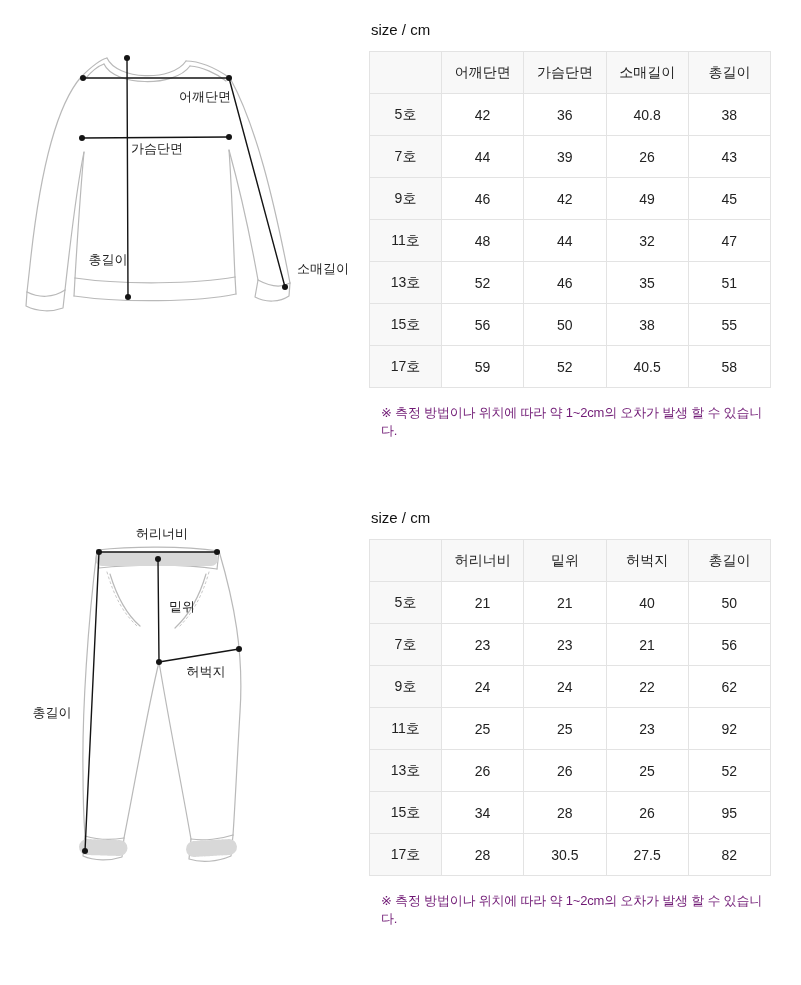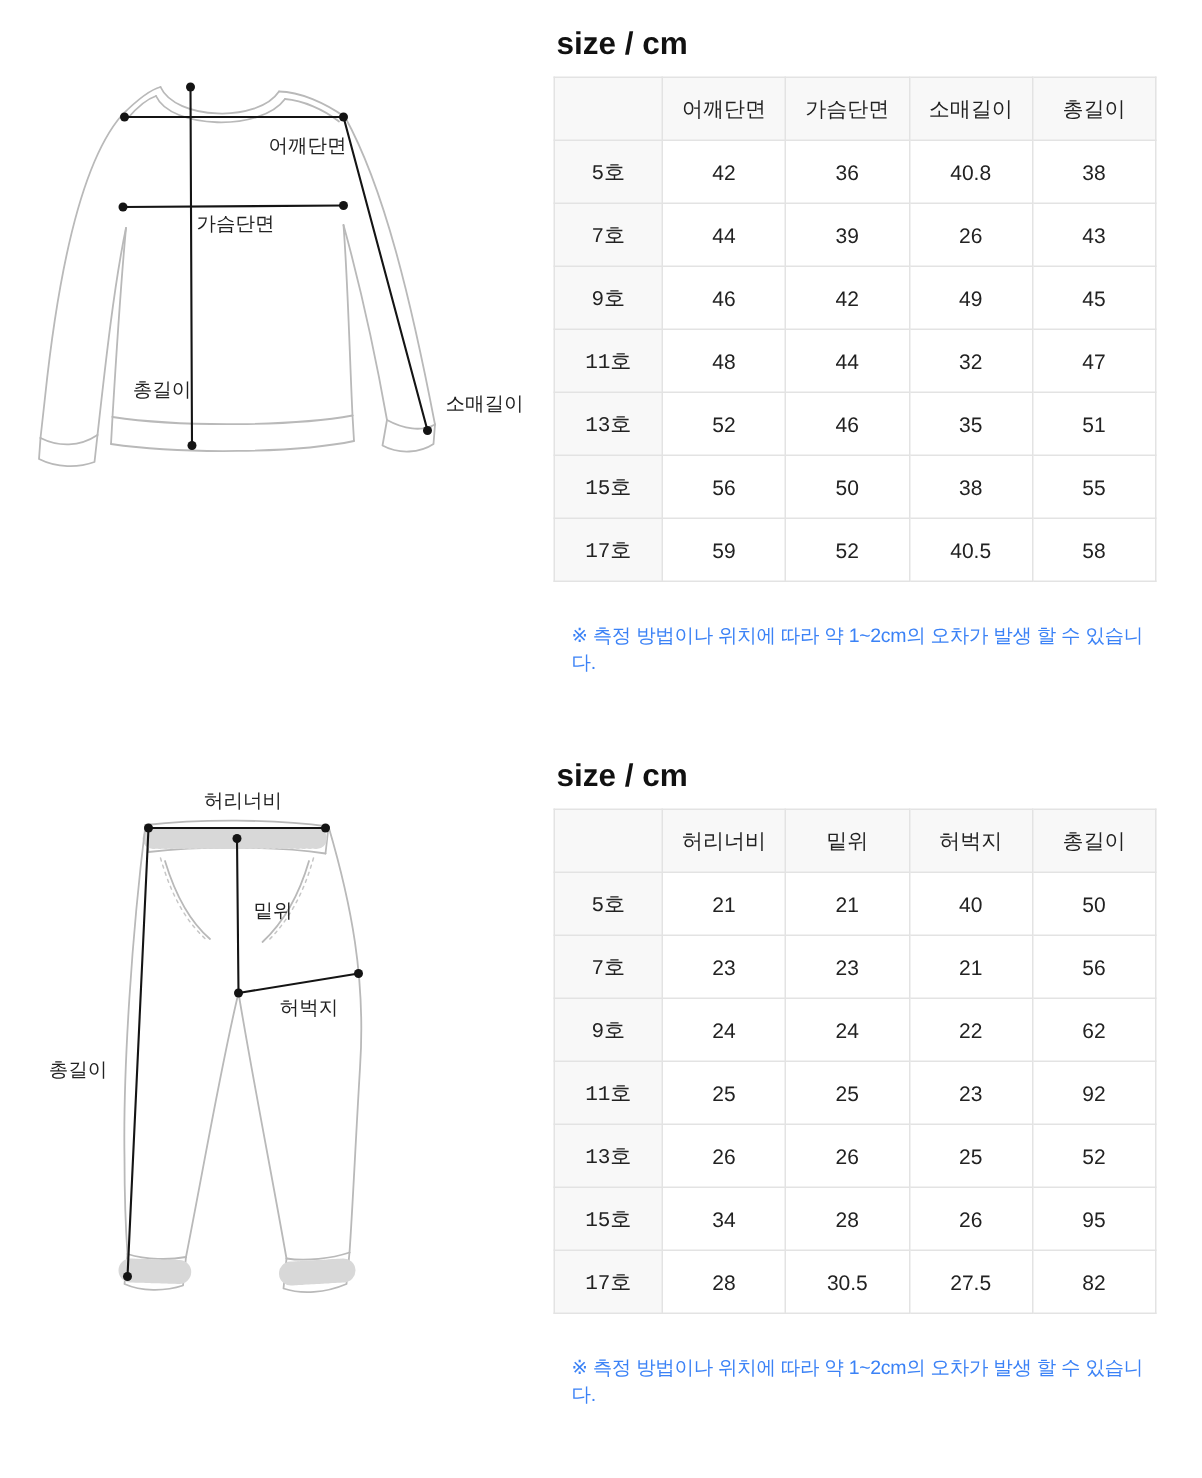--- a/index.html
+++ b/index.html
@@ -1,32 +1,32 @@
 <!DOCTYPE html>
 <html><head>
 <meta charset="utf-8">
 <style>
   html,body { margin:0; padding:0; background:#ffffff; }
   body { width:801px; height:985px; font-family:"Liberation Sans","DejaVu Sans",sans-serif; }
   .page { position:relative; width:801px; height:985px; background:#fff; overflow:hidden; }
 
   .diagram { position:absolute; }
   .size-block { position:absolute; width:404px; }
-  .size-title { font-size:21px; font-weight:700; color:#111; margin:0 0 12px 2px; line-height:19px; }
+  .size-title { font-size:15px; font-weight:400; color:#111; margin:0 0 12px 2px; line-height:19px; }
 
   table.size-table { border-collapse:collapse; width:402px; table-layout:fixed; font-size:14px; color:#222; }
   table.size-table th, table.size-table td {
     border:1px solid #e3e3e3; height:41px; text-align:center; vertical-align:middle;
     font-weight:400; padding:0; background:#fff;
   }
   table.size-table thead th { background:#f8f8f8; }
-  table.size-table tbody th { background:#f8f8f8;font-family:Liberation Mono, monospace; }
+  table.size-table tbody th { background:#f8f8f8; }
   col.c0 { width:72px; }
 
-  .note { font-size:13px; color:#3b82f6; margin-top:27px; padding-left:12px; letter-spacing:-0.2px; }
+  .note { font-size:13px; color:#701a75; margin-top:16px; padding-left:12px; letter-spacing:-0.2px; }
 
   .outline { stroke:#b9b9b9; stroke-width:1.2; fill:none; stroke-linecap:round; stroke-linejoin:round; }
   .rib     { stroke:#d8d8d8; fill:none; }
   .stitch  { stroke:#c7c7c7; stroke-width:1; fill:none; stroke-dasharray:2 3; }
   .measure { stroke:#141414; stroke-width:1.4; fill:none; stroke-linecap:round; }
   .dot     { fill:#141414; }
   .dlabel  { font-size:13px; fill:#222; }
 </style>
 </head>
 <body>

